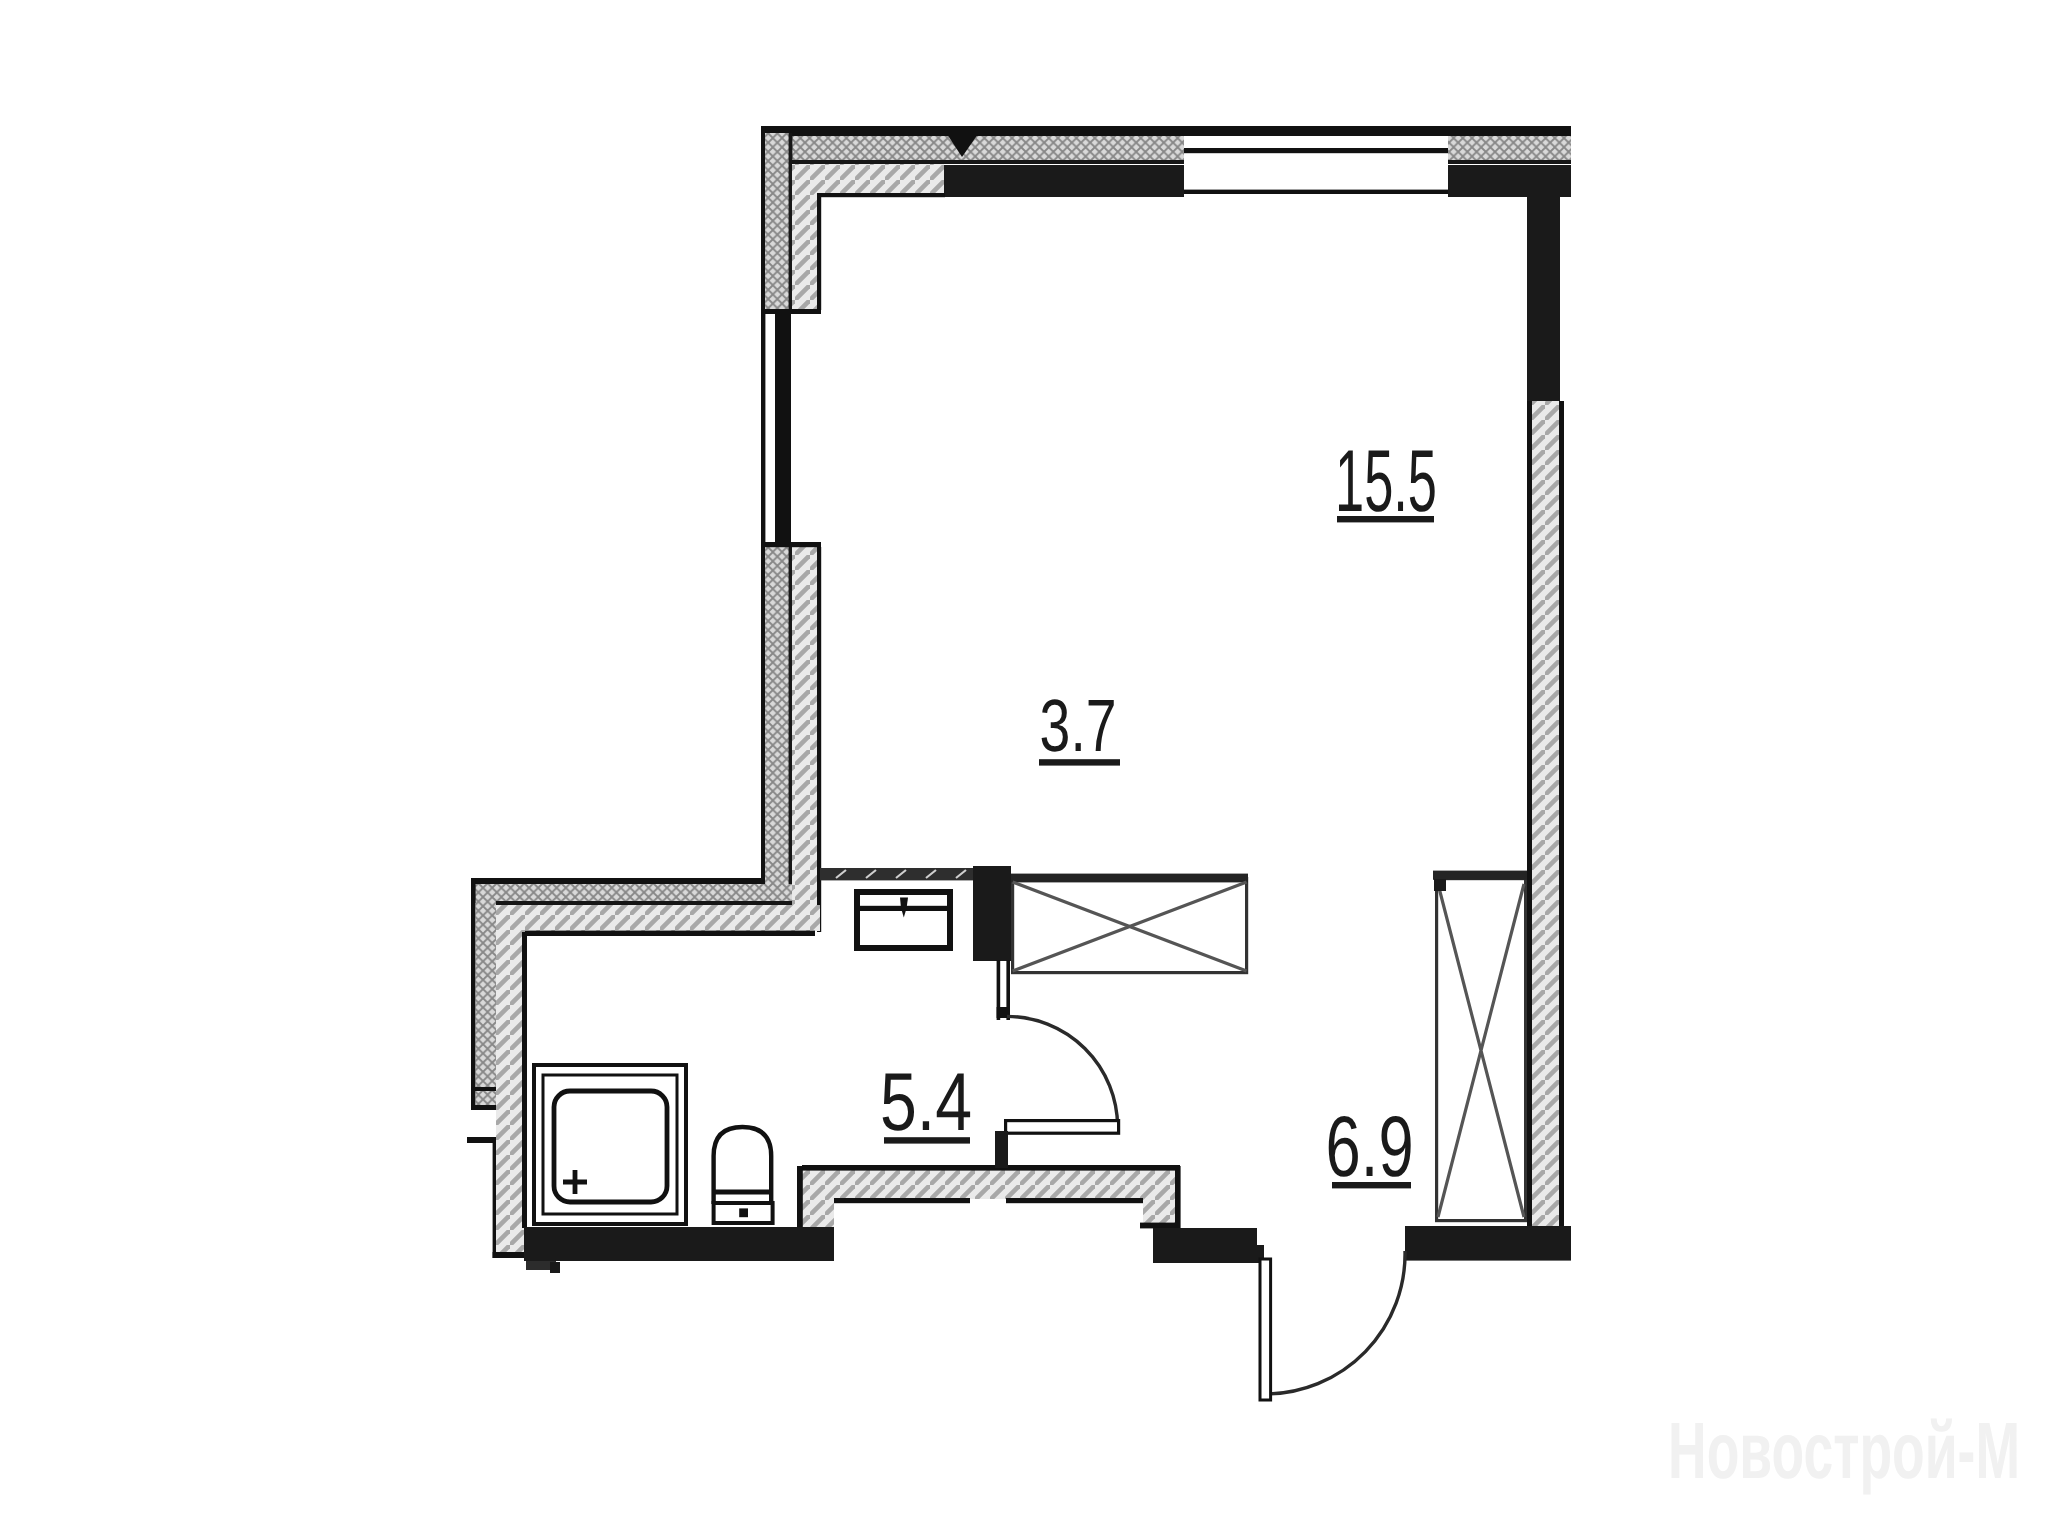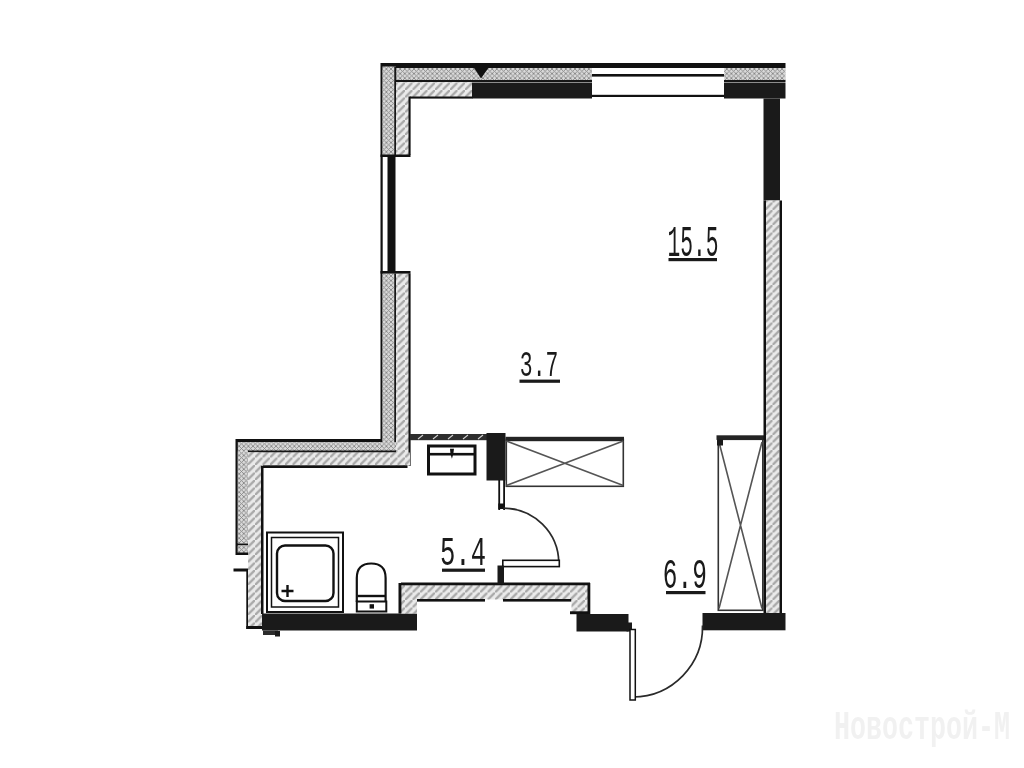--- a/index.html
+++ b/index.html
@@ -1,16 +1,16 @@
 <!DOCTYPE html>
 <html><head>
 <meta charset="utf-8">
 <style>
   html,body{margin:0;padding:0;background:#fff;}
-  #page{width:1024px;height:768px;position:relative;font-family:Liberation Mono, monospace;}
+  #page{width:1024px;height:768px;position:relative;font-family:Liberation Sans, sans-serif;}
 </style>
 </head>
 <body>
 <div id="page">
 <svg width="1024" height="768" viewBox="0 0 1024 768" xmlns="http://www.w3.org/2000/svg">
 <defs>
   <pattern id="dh" width="7.5" height="7.5" patternUnits="userSpaceOnUse">
     <rect width="7.5" height="7.5" fill="#eaeaea"></rect>
     <path d="M-1.5 9 L9 -1.5" stroke="#a8a8a8" stroke-width="2.3"></path>
   </pattern>

